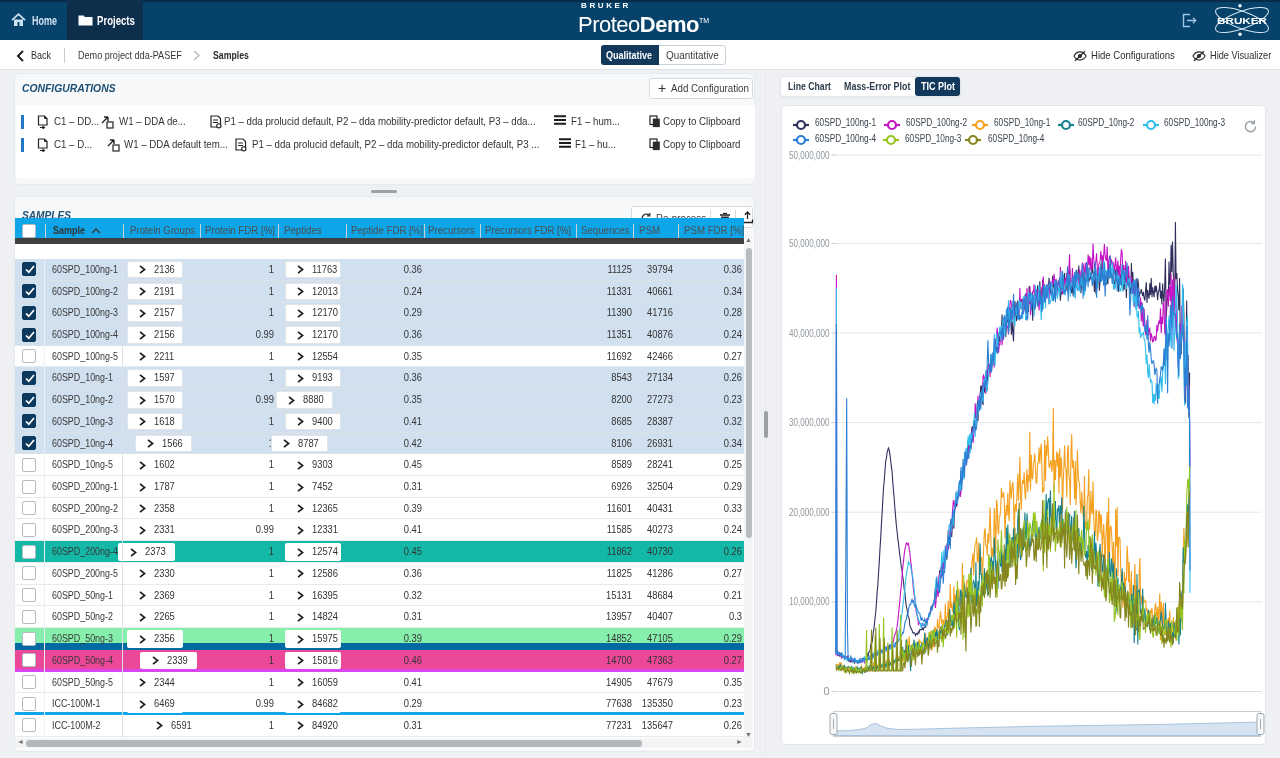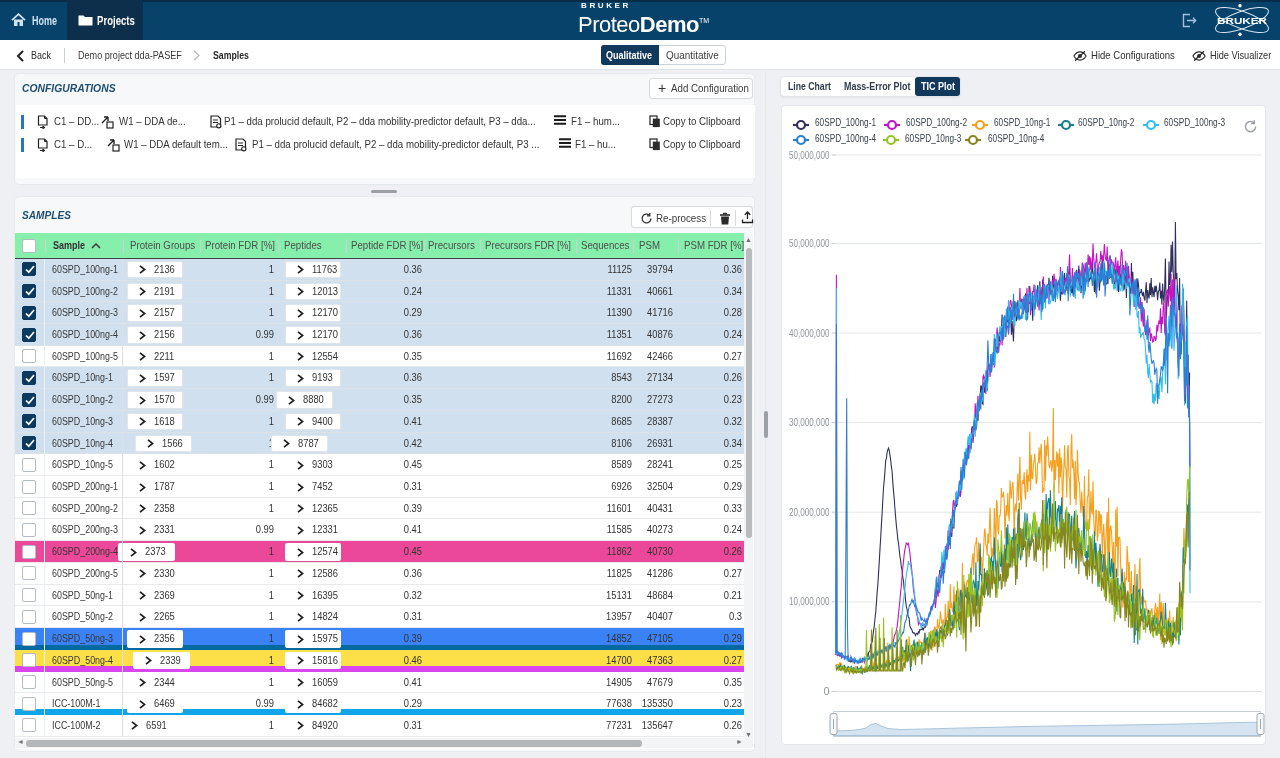--- a/index.html
+++ b/index.html
@@ -210,21 +210,21 @@
     <span class="r" style="left:109px;top:4px">
         <svg width="13" height="13" viewBox="0 0 13 13">
           <path d="M6.5 8V1.5M3.8 3.8L6.5 1l2.7 2.8" fill="none" stroke="#222" stroke-width="1.3"></path>
           <path d="M1.5 8.5v3h10v-3" fill="none" stroke="#222" stroke-width="1.3"></path>
         </svg>
       </span>
   </div>
 </div>
 <div class="r" style="left:15px;top:233px;width:739px;height:516px;background:#fff"></div>
 
-<div class="r" style="left:15px;top:233px;width:729px;height:25.8px;background:#86efac;border-bottom:1px solid #404040">
+<div class="r" style="left:15px;top:218px;width:729px;height:25.8px;background:#0ea5e9;border-bottom:6px solid #404040">
   <span class="cbx" style="top:6px"></span>
   <span style="position:absolute;left:38px;top:0;line-height:25.8px;font-size:11px;font-weight:bold;color:#333;transform:scaleX(0.82);transform-origin:0 50%">Sample</span>
   <span style="position:absolute;left:76px;top:10px">
       <svg width="10" height="6" viewBox="0 0 10 6">
         <path d="M1 5 L5 1 L9 5" fill="none" stroke="#3c3c3c" stroke-width="1.5"></path>
       </svg>
     </span>
   <span class="hl" style="left:115px;transform:scaleX(0.88);transform-origin:0 50%">Protein Groups</span>
     <span class="hl" style="left:189.5px;transform:scaleX(0.88);transform-origin:0 50%">Protein FDR [%]</span>
     <span class="hl" style="left:269px;transform:scaleX(0.88);transform-origin:0 50%">Peptides</span>
@@ -543,21 +543,21 @@
       <svg class="chv" width="7" height="9" viewBox="0 0 7 9">
         <path d="M1 0.8 L5.6 4.5 L1 8.2" fill="none" stroke="#1f1f1f" stroke-width="1.7"></path>
       </svg>
       <i>12331</i>
     </span>
 <span class="nv f2">0.41</span>
 <span class="nv sq">11585</span>
 <span class="nv pm">40273</span>
 <span class="nv pf">0.24</span>
   </div>
-<div class="row w" style="top:541.2px;background:#ec4899;border-bottom:1px solid #e8eaec">
+<div class="row w" style="top:541.2px;background:#14b8a6;border-bottom:1px solid #e8eaec">
     <span class="cbx"></span>
     <span class="sa">60SPD_200ng-4</span>
 <span class="chip" style="left:103px">
       <svg class="chv" width="7" height="9" viewBox="0 0 7 9">
         <path d="M1 0.8 L5.6 4.5 L1 8.2" fill="none" stroke="#1f1f1f" stroke-width="1.7"></path>
       </svg>
       <i>2373</i>
     </span>
 <span class="nv f1">1</span>
 <span class="chip" style="left:269.5px">
@@ -627,45 +627,45 @@
       <svg class="chv" width="7" height="9" viewBox="0 0 7 9">
         <path d="M1 0.8 L5.6 4.5 L1 8.2" fill="none" stroke="#1f1f1f" stroke-width="1.7"></path>
       </svg>
       <i>14824</i>
     </span>
 <span class="nv f2">0.31</span>
 <span class="nv sq">13957</span>
 <span class="nv pm">40407</span>
 <span class="nv pf">0.3</span>
   </div>
-<div class="row w" style="top:628.0px;background:#3b82f6;border-bottom:5px solid #0369a1">
+<div class="row w" style="top:628.0px;background:#86efac;border-bottom:7px solid #0369a1">
     <span class="cbx"></span>
     <span class="sa">60SPD_50ng-3</span>
 <span class="chip" style="left:111.5px">
       <svg class="chv" width="7" height="9" viewBox="0 0 7 9">
         <path d="M1 0.8 L5.6 4.5 L1 8.2" fill="none" stroke="#1f1f1f" stroke-width="1.7"></path>
       </svg>
       <i>2356</i>
     </span>
 <span class="nv f1">1</span>
 <span class="chip" style="left:269.5px">
       <svg class="chv" width="7" height="9" viewBox="0 0 7 9">
         <path d="M1 0.8 L5.6 4.5 L1 8.2" fill="none" stroke="#1f1f1f" stroke-width="1.7"></path>
       </svg>
       <i>15975</i>
     </span>
 <span class="nv f2">0.39</span>
 <span class="nv sq">14852</span>
 <span class="nv pm">47105</span>
 <span class="nv pf">0.29</span>
   </div>
-<div class="row w" style="top:649.8px;background:#fde047;border-bottom:6px solid #d946ef">
+<div class="row w" style="top:649.8px;background:#ec4899;border-bottom:3px solid #d946ef">
     <span class="cbx"></span>
     <span class="sa">60SPD_50ng-4</span>
-<span class="chip" style="left:118px">
+<span class="chip" style="left:125px">
       <svg class="chv" width="7" height="9" viewBox="0 0 7 9">
         <path d="M1 0.8 L5.6 4.5 L1 8.2" fill="none" stroke="#1f1f1f" stroke-width="1.7"></path>
       </svg>
       <i>2339</i>
     </span>
 <span class="nv f1">1</span>
 <span class="chip" style="left:269.5px">
       <svg class="chv" width="7" height="9" viewBox="0 0 7 9">
         <path d="M1 0.8 L5.6 4.5 L1 8.2" fill="none" stroke="#1f1f1f" stroke-width="1.7"></path>
       </svg>
@@ -690,21 +690,21 @@
       <svg class="chv" width="7" height="9" viewBox="0 0 7 9">
         <path d="M1 0.8 L5.6 4.5 L1 8.2" fill="none" stroke="#1f1f1f" stroke-width="1.7"></path>
       </svg>
       <i>16059</i>
     </span>
 <span class="nv f2">0.41</span>
 <span class="nv sq">14905</span>
 <span class="nv pm">47679</span>
 <span class="nv pf">0.35</span>
   </div>
-<div class="row w" style="top:693.2px;background:#fff;border-bottom:6px solid #0ea5e9">
+<div class="row w" style="top:693.2px;background:#fff;border-bottom:3px solid #0ea5e9">
     <span class="cbx"></span>
     <span class="sa">ICC-100M-1</span>
 <span class="chip" style="left:111.5px">
       <svg class="chv" width="7" height="9" viewBox="0 0 7 9">
         <path d="M1 0.8 L5.6 4.5 L1 8.2" fill="none" stroke="#1f1f1f" stroke-width="1.7"></path>
       </svg>
       <i>6469</i>
     </span>
 <span class="nv f1">0.99</span>
 <span class="chip" style="left:269.5px">
@@ -714,21 +714,21 @@
       <i>84682</i>
     </span>
 <span class="nv f2">0.29</span>
 <span class="nv sq">77638</span>
 <span class="nv pm">135350</span>
 <span class="nv pf">0.23</span>
   </div>
 <div class="row w" style="top:714.9px;background:#fff;border-bottom:1px solid #e8eaec">
     <span class="cbx"></span>
     <span class="sa">ICC-100M-2</span>
-<span class="chip" style="left:104px">
+<span class="chip" style="left:129px">
       <svg class="chv" width="7" height="9" viewBox="0 0 7 9">
         <path d="M1 0.8 L5.6 4.5 L1 8.2" fill="none" stroke="#1f1f1f" stroke-width="1.7"></path>
       </svg>
       <i>6591</i>
     </span>
 <span class="nv f1">1</span>
 <span class="chip" style="left:269.5px">
       <svg class="chv" width="7" height="9" viewBox="0 0 7 9">
         <path d="M1 0.8 L5.6 4.5 L1 8.2" fill="none" stroke="#1f1f1f" stroke-width="1.7"></path>
       </svg>

